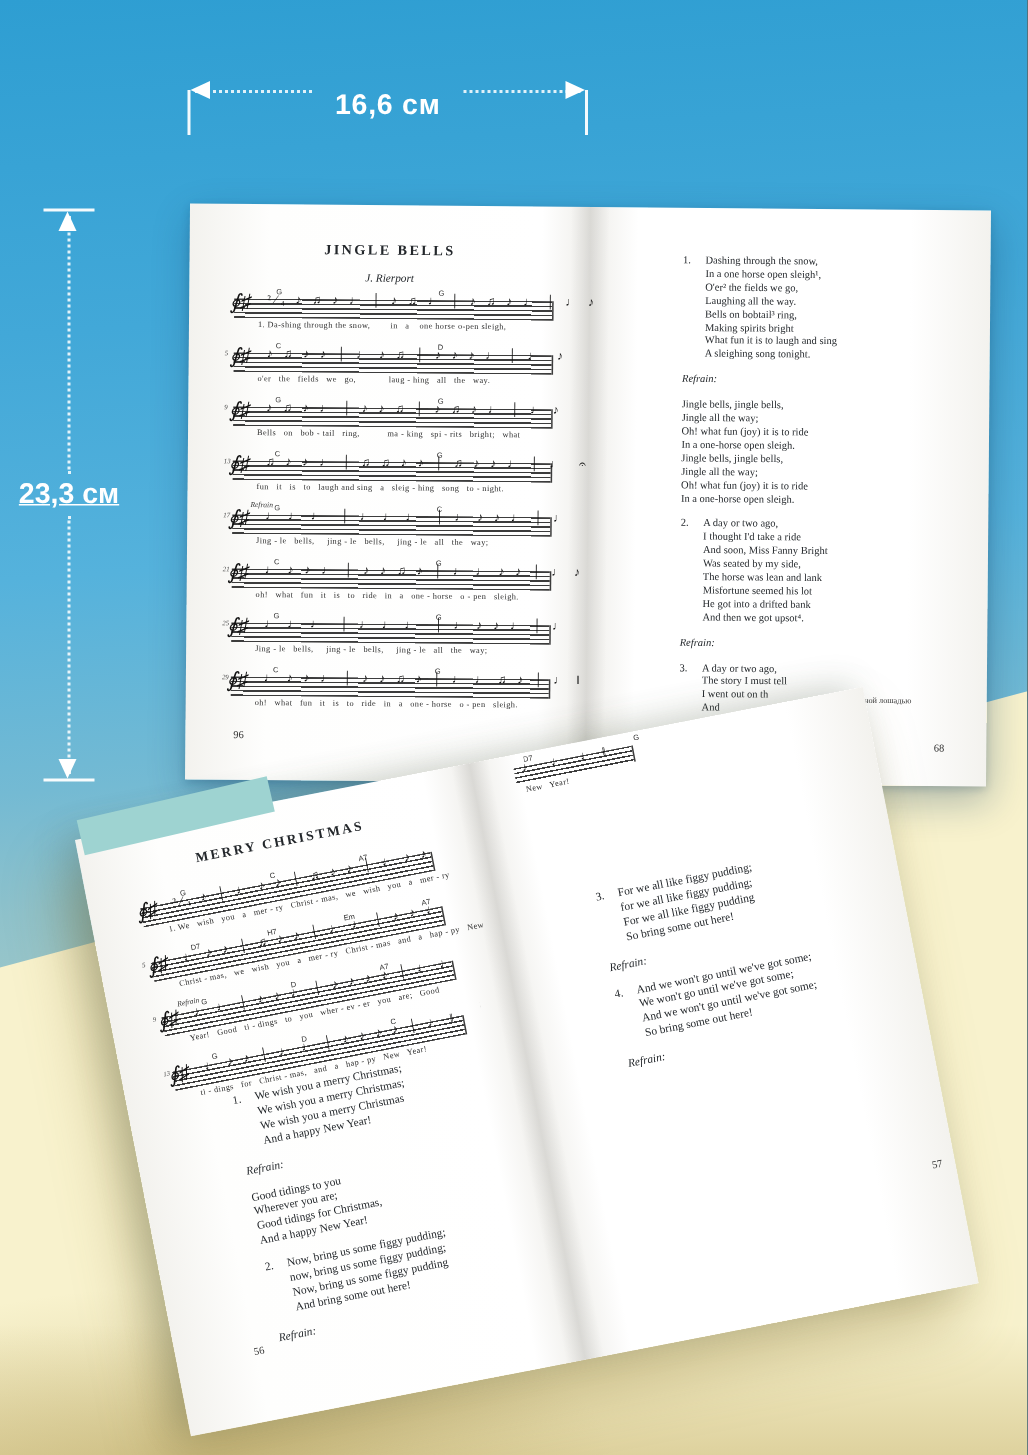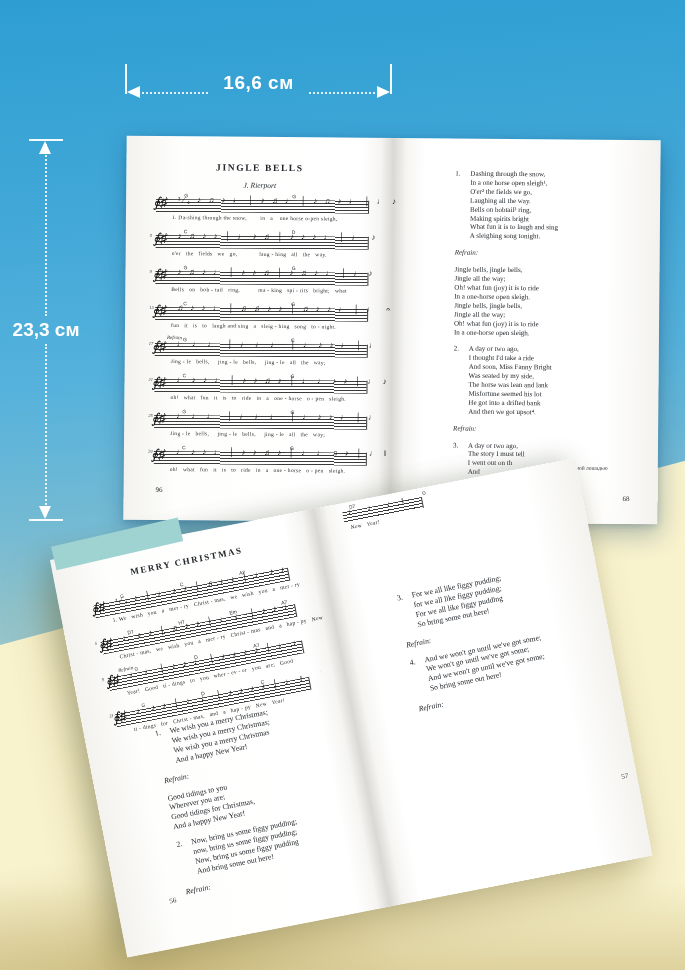--- a/index.html
+++ b/index.html
@@ -10,33 +10,33 @@
        background:linear-gradient(176deg,#2E9ED2 0%,#42A8D8 22%,#55B2DC 38%,
                   #74BAD3 52%,#8FC2CB 60%,#9CC7C9 66%);}
   .sand{position:absolute;inset:0;background:#F8F2CD;
         clip-path:polygon(0 66.5%,100% 47.5%,100% 100%,0 100%);}
   .sand-shade{position:absolute;inset:0;pointer-events:none;
         background:linear-gradient(to top,rgba(190,170,100,.45) 0%,rgba(190,170,100,0) 9%),
                    radial-gradient(ellipse 60% 18% at 18% 101%,rgba(170,150,80,.35),rgba(170,150,80,0) 70%);
         clip-path:polygon(0 66.5%,100% 47.5%,100% 100%,0 100%);}
   
   .dim{position:absolute;color:#fff;font-family:"Liberation Sans",sans-serif;font-weight:bold;}
-  .dim-h{left:125px;top:60px;width:267px;height:34px;display:flex;align-items:flex-end;}
+  .dim-h{left:125px;top:60px;width:267px;height:34px;display:flex;align-items:flex-start;}
   .endbar-v{width:2px;height:30px;background:rgba(255,255,255,.95);flex:0 0 auto;}
   .endbar-h{height:2px;width:34px;background:rgba(255,255,255,.95);flex:0 0 auto;}
   .lead-h{flex:1;border-top:2px dotted rgba(255,255,255,.85);position:relative;margin:0 3px;}
   .arr{position:absolute;width:0;height:0;}
   .arr-left{left:-3px;top:-8px;border-right:13px solid #fff;border-top:6px solid transparent;border-bottom:6px solid transparent;}
   .arr-right{right:-3px;top:-8px;border-left:13px solid #fff;border-top:6px solid transparent;border-bottom:6px solid transparent;}
   .dim-h .dlabel{margin:0 12px;font-size:19px;letter-spacing:.5px;white-space:nowrap;}
   .dim-v{left:28px;top:139px;height:382px;width:36px;display:flex;flex-direction:column;align-items:center;}
   .lead-v{flex:1;border-left:2px dotted rgba(255,255,255,.85);position:relative;margin:3px 0;}
   .arr-up{top:-3px;left:-8px;border-bottom:13px solid #fff;border-left:6px solid transparent;border-right:6px solid transparent;}
   .arr-down{bottom:-3px;left:-8px;border-top:13px solid #fff;border-left:6px solid transparent;border-right:6px solid transparent;}
-  .dim-v .dlabel{font-size:19px;white-space:nowrap;}
+  .dim-v .dlabel{font-size:19px;white-space:nowrap;text-decoration:underline;}
   
   .book{position:absolute;display:flex;background:
         linear-gradient(90deg,#f3f2ee 0%,#fefefd 10%,#fff 44%,#efeeea 50%,#fff 56%,#fff 90%,#f3f2ee 100%);}
   .gutter{position:absolute;left:50%;top:0;bottom:0;width:26px;transform:translateX(-50%);
         background:linear-gradient(90deg,rgba(0,0,0,0) 0%,rgba(0,0,0,.09) 50%,rgba(0,0,0,0) 100%);}
   .page{position:relative;width:50%;height:100%;color:#23272b;}
   .book-top{left:125px;top:138px;width:534px;height:384px;transform:rotate(.5deg);
         box-shadow:2px 10px 26px rgba(15,60,95,.32),0 2px 6px rgba(15,60,95,.20);}
   .book-bottom{left:50px;top:560px;width:535px;height:405px;transform:rotate(-11deg);
         transform-origin:0 0;

